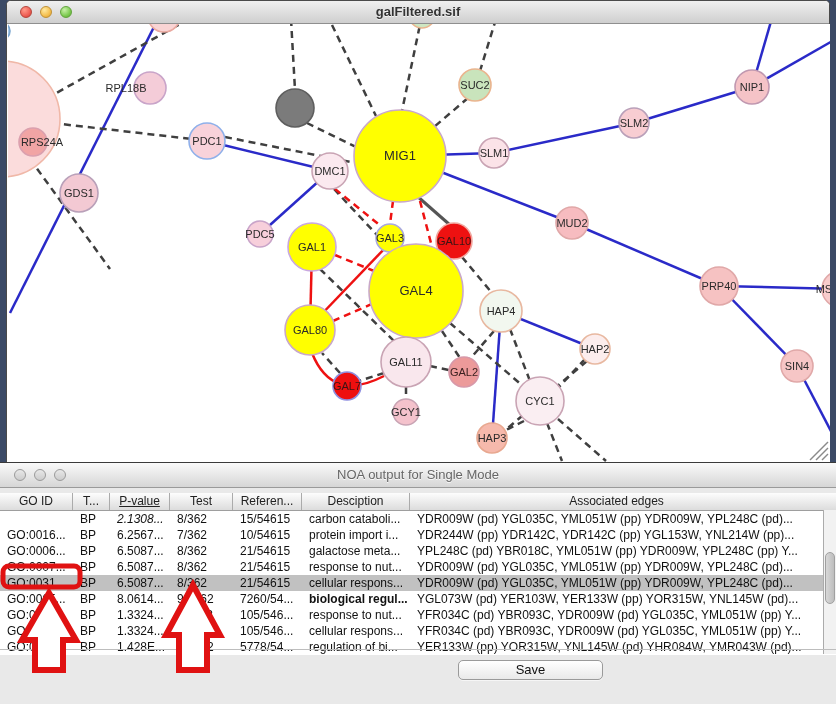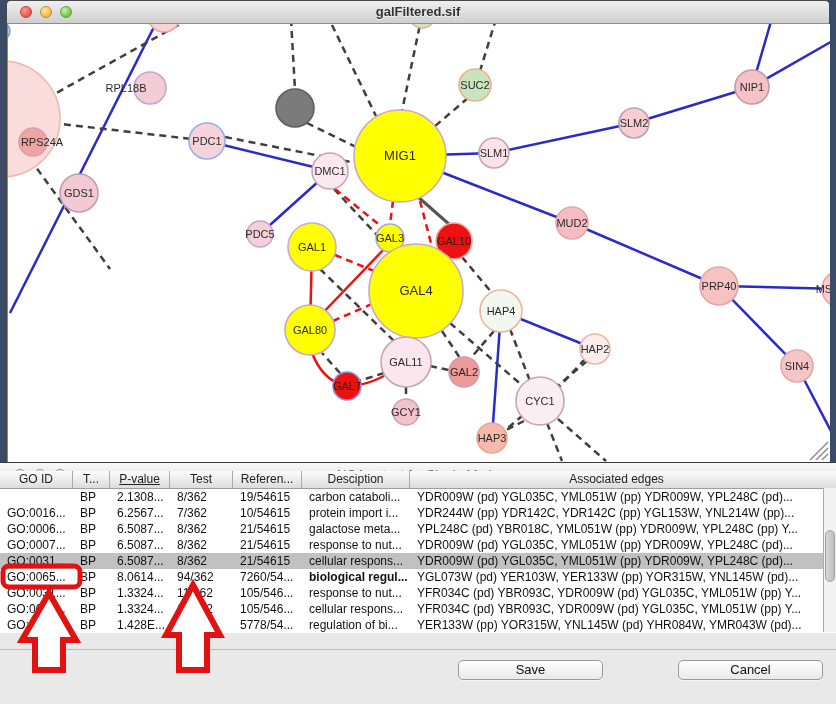--- a/index.html
+++ b/index.html
@@ -5,21 +5,21 @@
   html,body{margin:0;padding:0;}
   body{
     width:836px;height:704px;position:relative;overflow:hidden;
     background:#3b4a66;
     font-family:"Liberation Sans", sans-serif;
     -webkit-font-smoothing:antialiased;
   }
   
   .graph-window{
     position:absolute;left:6px;top:0;width:824px;height:462px;
-    background:#d946ef;border:1px solid #4a4a4a;border-bottom:none;
+    background:#ffffff;border:1px solid #4a4a4a;border-bottom:none;
     border-radius:5px 5px 0 0;box-sizing:border-box;
   }
   .titlebar{
     position:relative;height:22px;
     background:linear-gradient(#f0f0f0,#cfcfcf);
     border-bottom:1px solid #8f8f8f;border-radius:4px 4px 0 0;
   }
   .titlebar .title{
     position:absolute;left:0;right:0;top:3px;text-align:center;
     font-size:13px;font-weight:700;color:#333;text-shadow:0 1px 0 rgba(255,255,255,.7);
@@ -39,21 +39,21 @@
     position:relative;height:24px;
     background:linear-gradient(#fafafa,#d6d6d6);
     border-bottom:1px solid #9a9a9a;
   }
   .noa-titlebar .title{
     position:absolute;left:0;right:0;top:4px;text-align:center;
     font-size:13px;color:#666;text-shadow:0 1px 0 rgba(255,255,255,.8);
   }
   .noa-titlebar .tl{top:6px;}
   .noa-titlebar .tl.p1{left:14px}.noa-titlebar .tl.p2{left:34px}.noa-titlebar .tl.p3{left:54px}
-  .noa-table{position:absolute;left:0;top:8px;width:836px;background:#fff;}
+  .noa-table{position:absolute;left:0;top:30px;width:836px;background:#fff;}
   .thead{display:flex;height:17px;background:linear-gradient(#fdfdfd,#dcdcdc);
     border-bottom:1px solid #9e9e9e;}
   .th{font-size:12px;color:#222;text-align:center;line-height:17px;
     border-right:1px solid #ababab;box-sizing:border-box;overflow:hidden;white-space:nowrap;}
   .trow{display:flex;height:16px;background:#fff;}
   .trow.selected{background:#c1c1c1;}
   .td{font-size:12px;color:#111;line-height:16px;padding-left:7px;box-sizing:border-box;
     overflow:hidden;white-space:nowrap;}
   .vscroll{position:absolute;right:0;top:17px;width:13px;height:144px;
     background:#f2f2f2;border-left:1px solid #ababab;box-sizing:border-box;}
@@ -223,23 +223,23 @@
         <div class="th" style="width: 60px; text-decoration: underline;">P-value</div>
         <div class="th" style="width: 63px;">Test</div>
         <div class="th" style="width: 69px;">Referen...</div>
         <div class="th" style="width: 108px;">Desciption</div>
         <div class="th" style="width: 413px; border-right: none;">Associated edges</div>
       </div>
     <div id="noa-tbody">
         <div class="trow">
           <div class="td" style="width: 73px; margin-top: 38px;">GO:0045...</div>
           <div class="td" style="width: 37px;">BP</div>
-          <div class="td" style="width: 60px;">2.1308...</div>
+          <div class="td" style="width: 60px; font-style: italic;">2.1308...</div>
           <div class="td" style="width: 63px;">8/362</div>
-          <div class="td" style="width: 69px;">19/54615</div>
+          <div class="td" style="width: 69px;">15/54615</div>
           <div class="td" style="width: 108px;">carbon cataboli...</div>
           <div class="td" style="width: 413px;">YDR009W (pd) YGL035C, YML051W (pp) YDR009W, YPL248C (pd)...</div>
         </div>
         <div class="trow">
           <div class="td" style="width: 73px;">GO:0016...</div>
           <div class="td" style="width: 37px;">BP</div>
           <div class="td" style="width: 60px;">6.2567...</div>
           <div class="td" style="width: 63px;">7/362</div>
           <div class="td" style="width: 69px;">10/54615</div>
           <div class="td" style="width: 108px;">protein import i...</div>
@@ -309,20 +309,19 @@
           <div class="td" style="width: 413px;">YER133W (pp) YOR315W, YNL145W (pd) YHR084W, YMR043W (pd)...</div>
         </div>
       </div>
     <div class="vscroll">
       <div class="vthumb"></div>
     </div>
   </div>
   <div class="table-bottom-line"></div>
 
   <div class="btn save">Save</div>
-  <div class="btn cancel">Cancel</div>
 </div>
 
 <svg id="annot-svg" width="836" height="704">
     <rect x="3" y="566" width="77" height="21" rx="6" fill="none" stroke="#e01212" stroke-width="5"></rect>
     <polygon points="49,593 22,640 35,640 35,670 63,670 63,640 76,640" fill="#ffffff" stroke="#e01212" stroke-width="6" stroke-linejoin="miter"></polygon>
     <polygon points="193,585 166,635 179,635 179,670 207,670 207,635 220,635" fill="#ffffff" stroke="#e01212" stroke-width="6" stroke-linejoin="miter"></polygon>
   </svg>
 
 </body></html>

